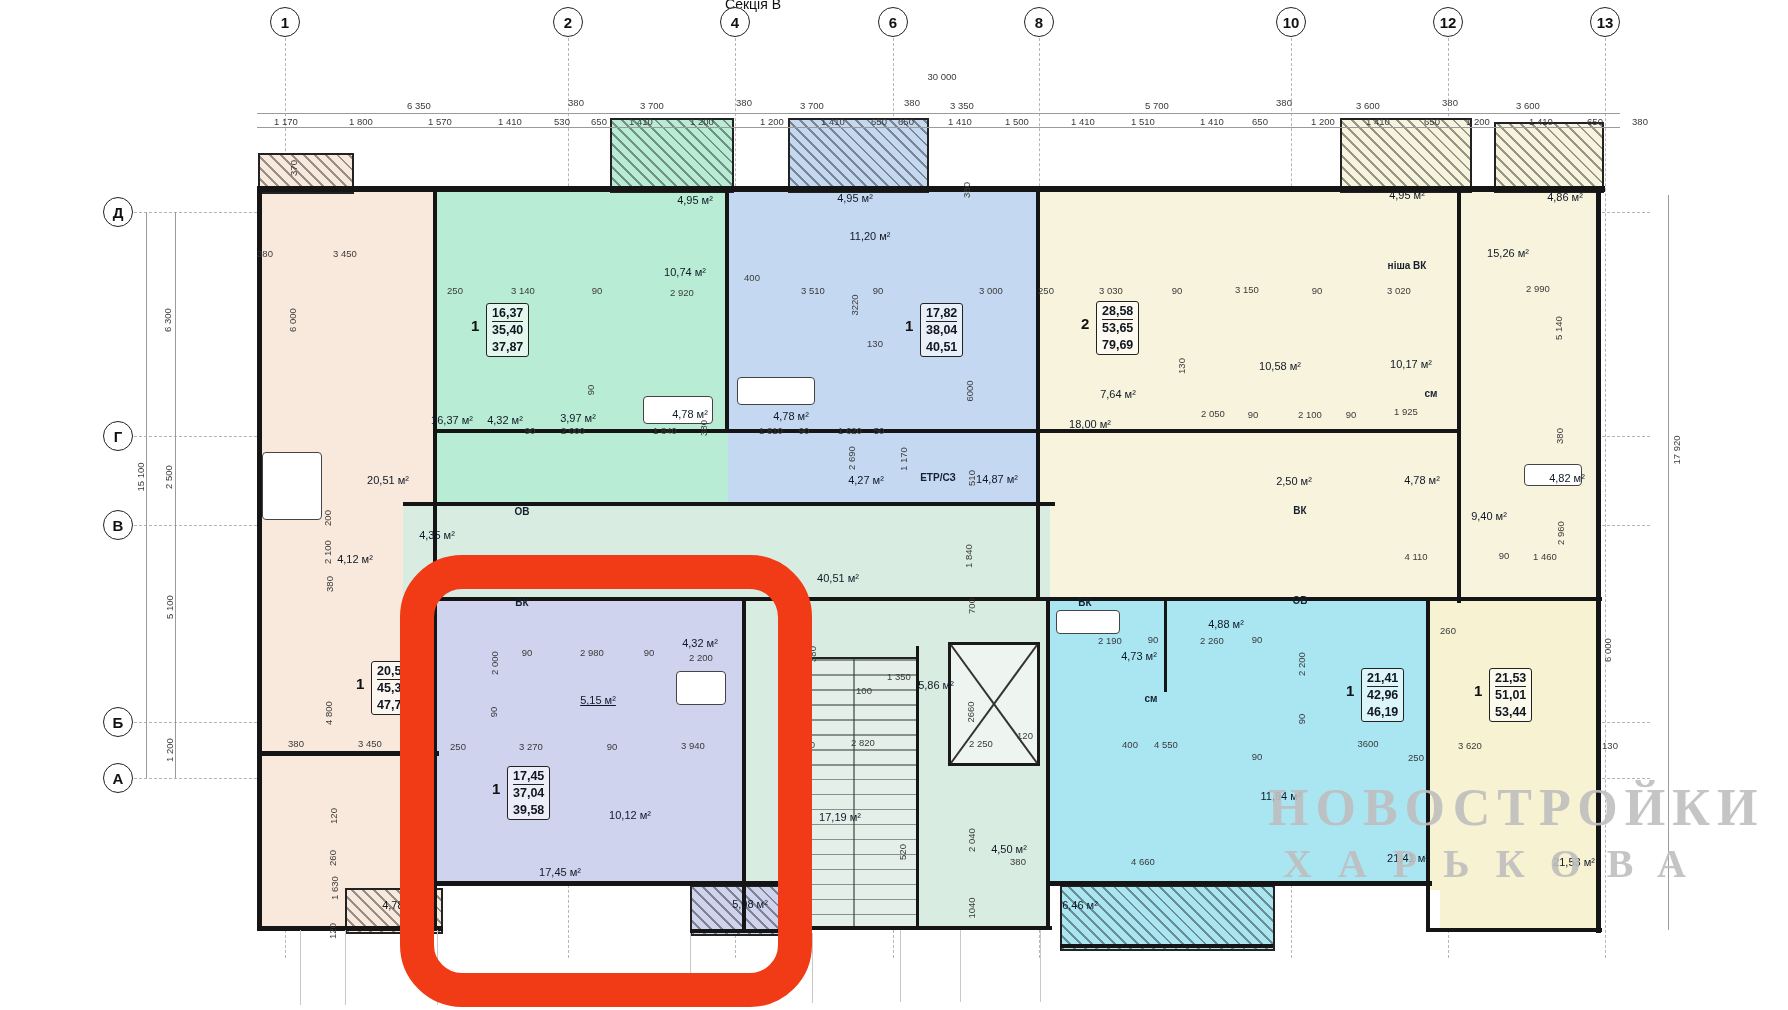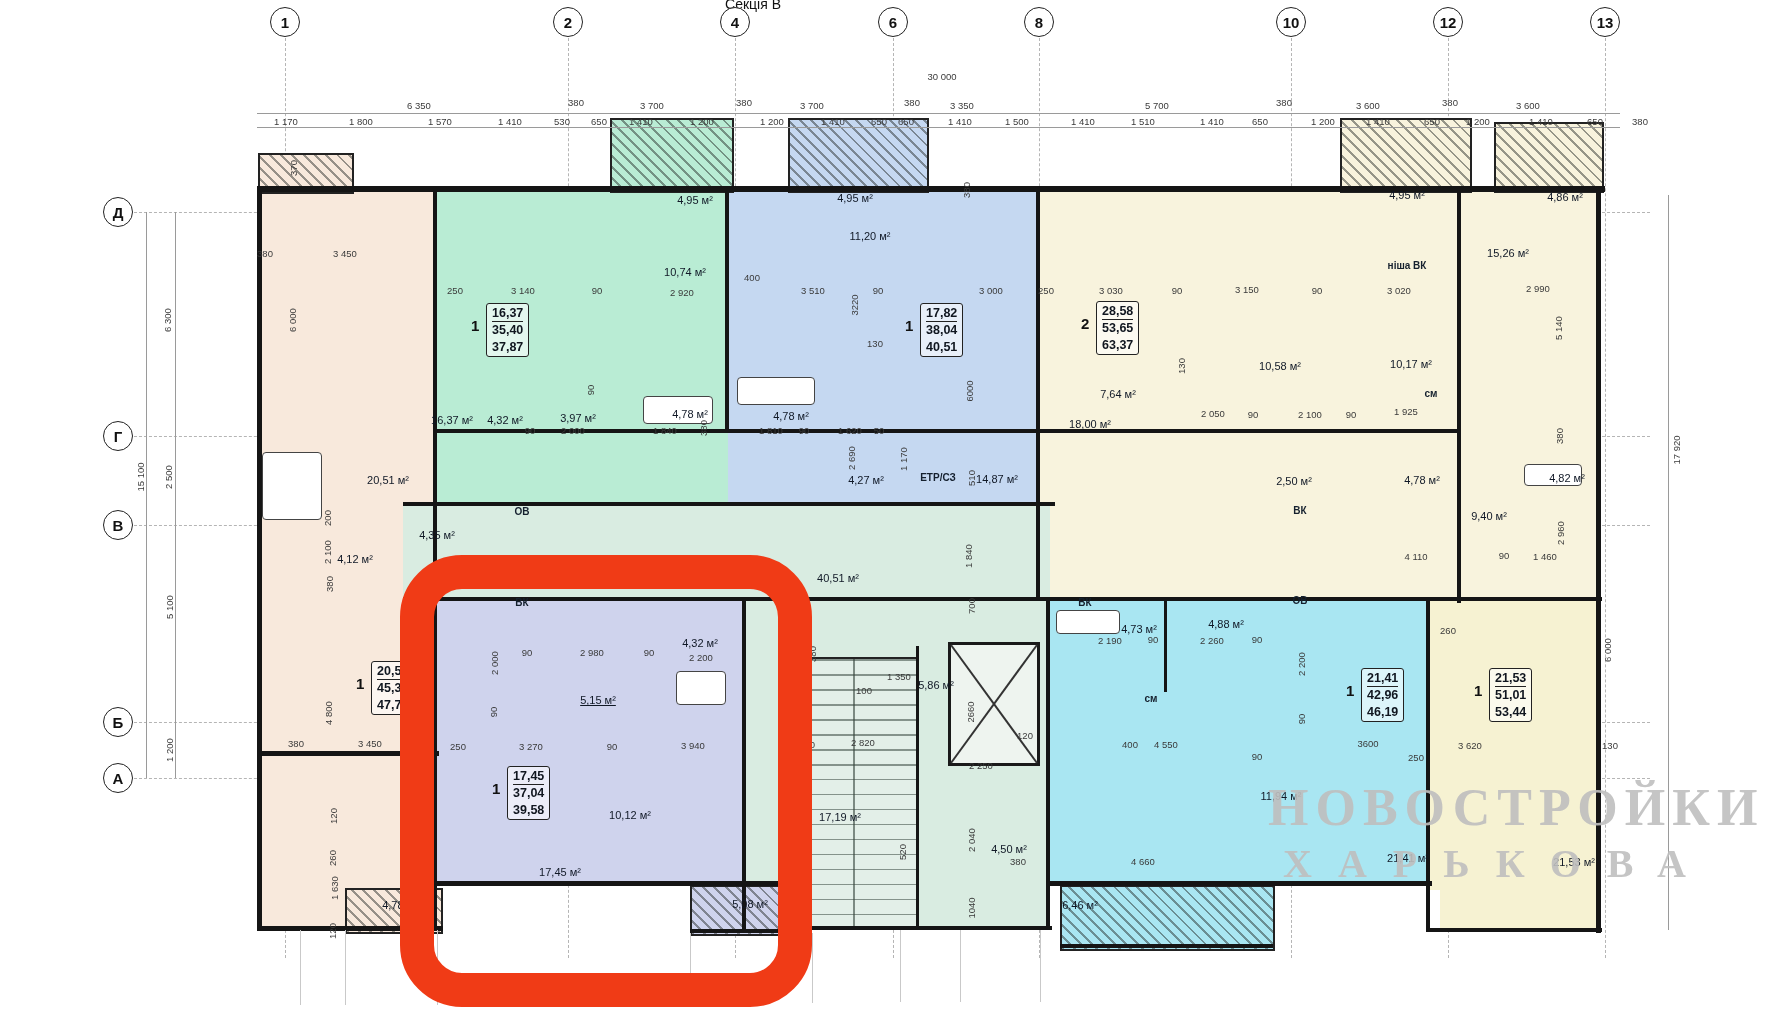--- a/index.html
+++ b/index.html
@@ -269,21 +269,21 @@
     <div class="lbl k2" style="left: 522px; top: 602px;">ВК</div>
     <div class="lbl k1" style="left: 838px; top: 578px;">40,51 м²</div>
     <div class="lbl rot k0" style="left: 968px; top: 556px;">1 840</div>
     <div class="lbl rot k0" style="left: 971px; top: 606px;">700</div>
     <div class="lbl k2" style="left: 1085px; top: 602px;">ВК</div>
     <div class="lbl rot k0" style="left: 812px; top: 654px;">380</div>
     <div class="lbl k0" style="left: 864px; top: 690px;">100</div>
     <div class="lbl k0" style="left: 899px; top: 676px;">1 350</div>
     <div class="lbl k0" style="left: 863px; top: 742px;">2 820</div>
     <div class="lbl k0" style="left: 807px; top: 744px;">380</div>
-    <div class="lbl k0" style="left: 981px; top: 765px;">2 250</div>
+    <div class="lbl k0" style="left: 981px; top: 743px;">2 250</div>
     <div class="lbl k0" style="left: 1025px; top: 735px;">120</div>
     <div class="lbl k1" style="left: 936px; top: 685px;">5,86 м²</div>
     <div class="lbl rot k0" style="left: 970px; top: 712px;">2660</div>
     <div class="lbl rot k0" style="left: 902px; top: 852px;">520</div>
     <div class="lbl k1" style="left: 840px; top: 817px;">17,19 м²</div>
     <div class="lbl rot k0" style="left: 971px; top: 840px;">2 040</div>
     <div class="lbl rot k0" style="left: 971px; top: 908px;">1040</div>
     <div class="lbl k1" style="left: 1009px; top: 849px;">4,50 м²</div>
     <div class="lbl k0" style="left: 1018px; top: 861px;">380</div>
     <div class="lbl rot k0" style="left: 494px; top: 663px;">2 000</div>
@@ -299,21 +299,21 @@
     <div class="lbl k0" style="left: 612px; top: 746px;">90</div>
     <div class="lbl k0" style="left: 693px; top: 745px;">3 940</div>
     <div class="lbl k1" style="left: 630px; top: 815px;">10,12 м²</div>
     <div class="lbl k1" style="left: 560px; top: 872px;">17,45 м²</div>
     <div class="lbl k1" style="left: 750px; top: 904px;">5,08 м²</div>
     <div class="lbl k0" style="left: 1110px; top: 640px;">2 190</div>
     <div class="lbl k0" style="left: 1153px; top: 639px;">90</div>
     <div class="lbl k0" style="left: 1212px; top: 640px;">2 260</div>
     <div class="lbl k0" style="left: 1257px; top: 639px;">90</div>
     <div class="lbl k1" style="left: 1226px; top: 624px;">4,88 м²</div>
-    <div class="lbl k1" style="left: 1139px; top: 629px;">4,73 м²</div>
+    <div class="lbl k1" style="left: 1139px; top: 656px;">4,73 м²</div>
     <div class="lbl k2" style="left: 1151px; top: 698px;">см</div>
     <div class="lbl rot k0" style="left: 1301px; top: 664px;">2 200</div>
     <div class="lbl rot k0" style="left: 1301px; top: 719px;">90</div>
     <div class="lbl k0" style="left: 1166px; top: 744px;">4 550</div>
     <div class="lbl k0" style="left: 1257px; top: 756px;">90</div>
     <div class="lbl k0" style="left: 1368px; top: 743px;">3600</div>
     <div class="lbl k0" style="left: 1416px; top: 757px;">250</div>
     <div class="lbl k0" style="left: 1130px; top: 744px;">400</div>
     <div class="lbl k1" style="left: 1281px; top: 796px;">11,94 м²</div>
     <div class="lbl k0" style="left: 1143px; top: 861px;">4 660</div>
@@ -338,21 +338,21 @@
         <div>17,82</div>
         <div>38,04</div>
         <div>40,51</div>
       </div>
     </div>
     <div class="apt-box" style="left: 1096px; top: 301px;">
       <span class="apt-pre">2</span>
       <div class="apt-vals">
         <div>28,58</div>
         <div>53,65</div>
-        <div>63,37</div>
+        <div>79,69</div>
       </div>
     </div>
     <div class="apt-box" style="left: 371px; top: 661px;">
       <span class="apt-pre">1</span>
       <div class="apt-vals">
         <div>20,5</div>
         <div>45,3</div>
         <div>47,7</div>
       </div>
     </div>

